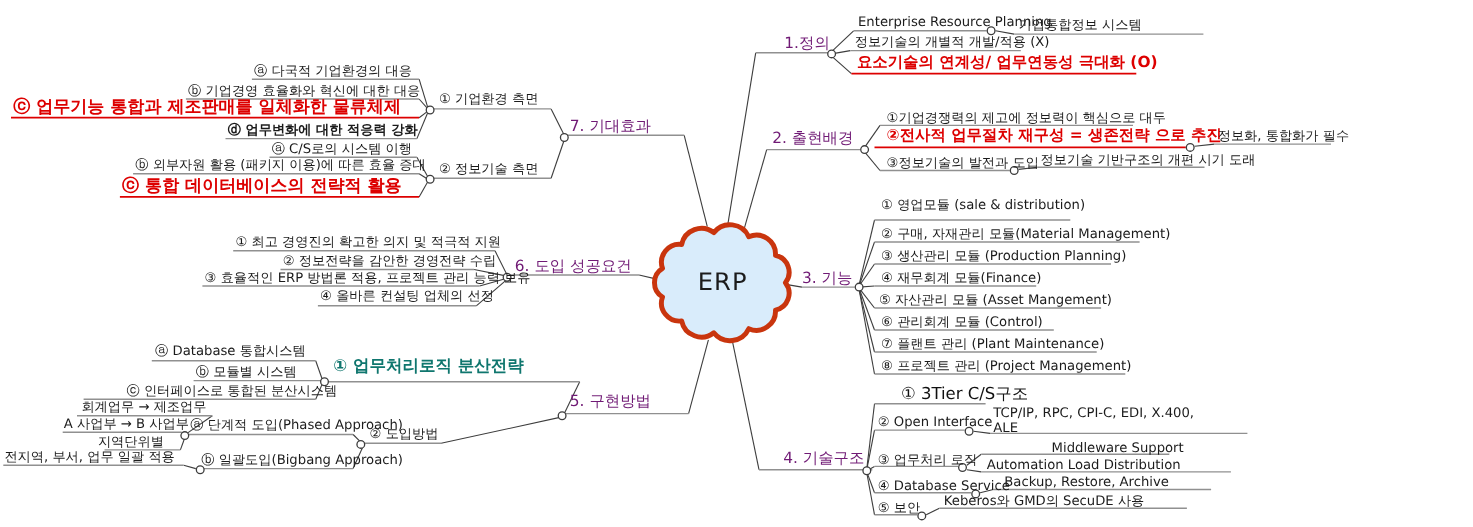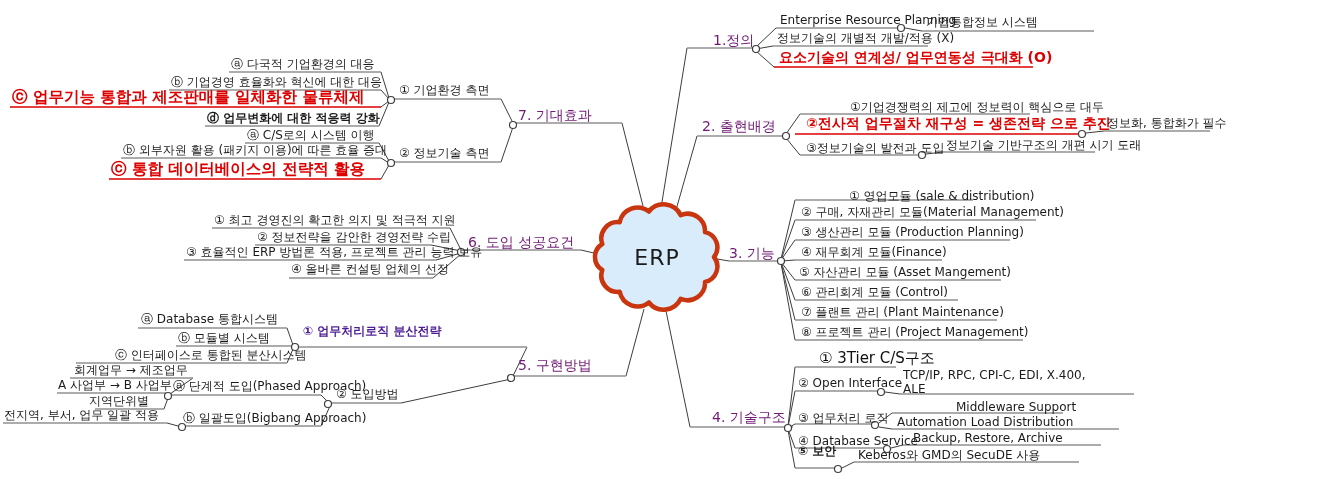--- a/index.html
+++ b/index.html
@@ -4,21 +4,21 @@
 <style>
   html,body{margin:0;padding:0;background:#ffffff;}
   #canvas{position:relative;width:1339px;height:479px;overflow:hidden;background:#ffffff;
           font-family:"DejaVu Sans","Liberation Sans",sans-serif;}
   #edges-svg{position:absolute;left:0;top:0;width:1339px;height:479px;}
   .lbl{position:absolute;white-space:nowrap;line-height:1.05;}
   .n{font-size:12px;color:#1b1b1b;}
   .b{font-size:14px;color:#701a75;}
   .r{font-size:14px;font-weight:bold;color:#dd0000;}
   .R{font-size:15.5px;font-weight:bold;color:#dd0000;}
-  .h{font-size:12px;font-weight:bold;color:#4c1d95;}
+  .h{font-size:15px;font-weight:bold;color:#0f766e;}
   .g{font-size:15px;color:#101010;}
   .erp{position:absolute;font-size:22px;color:#1b1b1b;transform:translate(-50%,-50%);letter-spacing:1px;}
   .ln-u{stroke:#909090;stroke-width:1.3;}
   .ln-f{stroke:#3d3d3d;stroke-width:1;}
   .ln-r{stroke:#dd0000;stroke-width:1.6;}
   .junc{fill:#ffffff;stroke:#3d3d3d;stroke-width:1.2;}
   .cloud{fill:#d9ecfb;stroke:#c9350e;stroke-width:4.5;stroke-linejoin:round;}
 </style>
 </head>
 <body>
@@ -162,45 +162,45 @@
       <circle cx="391" cy="100" r="3.5" class="junc"></circle>
       <circle cx="391" cy="163" r="3.5" class="junc"></circle>
     </svg>
   <div id="labels">
       <div class="lbl b" style="left: 713px; top: 33px;">1.정의</div>
       <div class="lbl n" style="left: 780px; top: 14px;">Enterprise Resource Planning</div>
       <div class="lbl n" style="left: 926px; top: 16px;">기업통합정보 시스템</div>
       <div class="lbl n" style="left: 777px; top: 32px;">정보기술의 개별적 개발/적용 (X)</div>
       <div class="lbl r" style="left: 779px; top: 50px;">요소기술의 연계성/ 업무연동성 극대화 (O)</div>
       <div class="lbl b" style="left: 702px; top: 119px;">2. 출현배경</div>
-      <div class="lbl n" style="left: 806px; top: 101px; margin-left: 44px;">①기업경쟁력의 제고에 정보력이 핵심으로 대두</div>
+      <div class="lbl n" style="left: 806px; top: 101px;">①기업경쟁력의 제고에 정보력이 핵심으로 대두</div>
       <div class="lbl r" style="left: 806px; top: 116px;">②전사적 업무절차 재구성 = 생존전략 으로 추진</div>
       <div class="lbl n" style="left: 1107px; top: 117px;">정보화, 통합화가 필수</div>
       <div class="lbl n" style="left: 806px; top: 142px;">③정보기술의 발전과 도입</div>
       <div class="lbl n" style="left: 946px; top: 139px;">정보기술 기반구조의 개편 시기 도래</div>
       <div class="lbl b" style="left: 729px; top: 246px;">3. 기능</div>
-      <div class="lbl n" style="left: 801px; top: 190px; margin-left: 48px;">① 영업모듈 (sale &amp; distribution)</div>
+      <div class="lbl n" style="left: 801px; top: 180px;">① 영업모듈 (sale &amp; distribution)</div>
       <div class="lbl n" style="left: 801px; top: 206px;">② 구매, 자재관리 모듈(Material Management)</div>
       <div class="lbl n" style="left: 801px; top: 226px;">③ 생산관리 모듈 (Production Planning)</div>
       <div class="lbl n" style="left: 801px; top: 246px;">④ 재무회계 모듈(Finance)</div>
       <div class="lbl n" style="left: 799px; top: 266px;">⑤ 자산관리 모듈 (Asset Mangement)</div>
       <div class="lbl n" style="left: 801px; top: 286px;">⑥ 관리회계 모듈 (Control)</div>
       <div class="lbl n" style="left: 801px; top: 306px;">⑦ 플랜트 관리 (Plant Maintenance)</div>
       <div class="lbl n" style="left: 801px; top: 326px;">⑧ 프로젝트 관리 (Project Management)</div>
       <div class="lbl b" style="left: 712px; top: 410px;">4. 기술구조</div>
       <div class="lbl g" style="left: 799px; top: 351px; margin-left: 20px;">① 3Tier C/S구조</div>
       <div class="lbl n" style="left: 798px; top: 377px;">② Open Interface</div>
       <div class="lbl n" style="left: 903px; top: 369px;">TCP/IP, RPC, CPI-C, EDI, X.400,</div>
       <div class="lbl n" style="left: 903px; top: 383px;">ALE</div>
       <div class="lbl n" style="left: 798px; top: 412px;">③ 업무처리 로직</div>
       <div class="lbl n" style="left: 924px; top: 401px; margin-left: 32px;">Middleware Support</div>
       <div class="lbl n" style="left: 897px; top: 416px;">Automation Load Distribution</div>
       <div class="lbl n" style="left: 798px; top: 435px;">④ Database Service</div>
       <div class="lbl n" style="left: 913px; top: 432px;">Backup, Restore, Archive</div>
-      <div class="lbl n" style="left: 798px; top: 445px; font-weight: bold;">⑤ 보안</div>
+      <div class="lbl n" style="left: 798px; top: 455px;">⑤ 보안</div>
       <div class="lbl n" style="left: 858px; top: 449px;">Keberos와 GMD의 SecuDE 사용</div>
       <div class="lbl b" style="left: 518px; top: 358px;">5. 구현방법</div>
       <div class="lbl h" style="left: 303px; top: 325px;">① 업무처리로직 분산전략</div>
       <div class="lbl n" style="left: 141px; top: 313px;">ⓐ Database 통합시스템</div>
       <div class="lbl n" style="left: 178px; top: 332px;">ⓑ 모듈별 시스템</div>
       <div class="lbl n" style="left: 78px; top: 349px; margin-left: 37px;">ⓒ 인터페이스로 통합된 분산시스템</div>
       <div class="lbl n" style="left: 336px; top: 388px;">② 도입방법</div>
       <div class="lbl n" style="left: 173px; top: 380px;">ⓐ 단계적 도입(Phased Approach)</div>
       <div class="lbl n" style="left: 74px; top: 364px;">회계업무 → 제조업무</div>
       <div class="lbl n" style="left: 58px; top: 379px;">A 사업부 → B 사업부</div>

